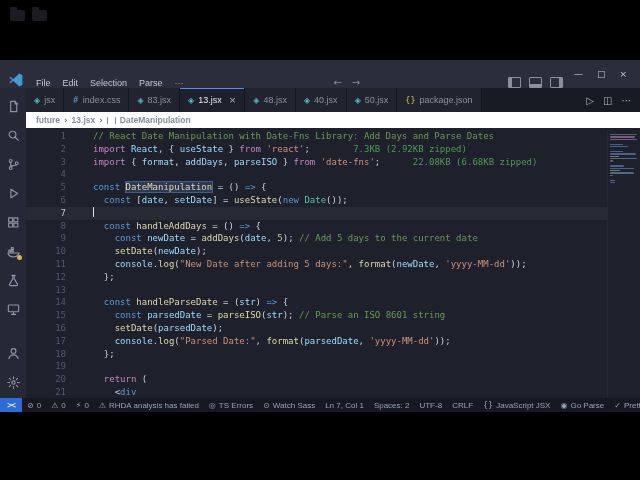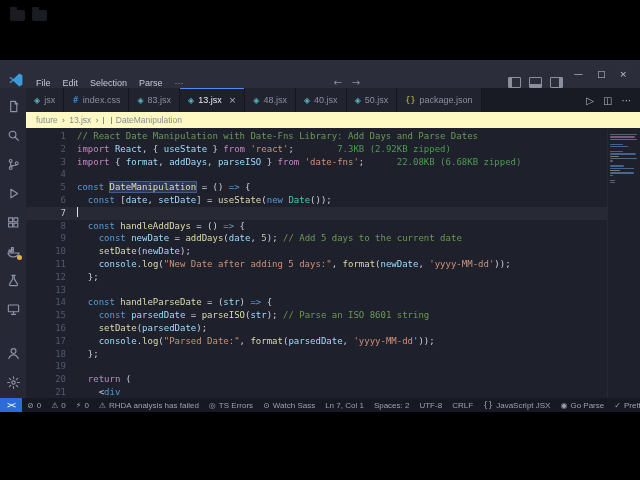--- a/index.html
+++ b/index.html
@@ -37,31 +37,31 @@
   .editor-col{flex:1;display:flex;flex-direction:column;min-width:0;}
   
   .tabbar{height:24px;background:#191b24;display:flex;align-items:stretch;flex:0 0 auto;overflow:hidden;}
   .tab{display:flex;align-items:center;gap:4px;padding:0 8px;font-size:9px;color:#8b90a0;background:#21232e;border-right:1px solid #14161d;white-space:nowrap;}
   .tab.active{background:#1e202b;color:#e8eaf0;box-shadow:inset 0 1px 0 #4f8ff7;}
   .tab .close{font-family:"DejaVu Sans",sans-serif;margin-left:3px;color:#aeb3c0;}
   .ficon{font-family:"DejaVu Sans",sans-serif;font-size:8px;}
   .tab-actions{margin-left:auto;display:flex;align-items:center;gap:9px;padding:0 9px;color:#aeb3c2;}
   .tab-actions .glyph{font-family:"DejaVu Sans",sans-serif;font-size:10px;}
   
-  .breadcrumb{height:16px;display:flex;align-items:center;gap:4px;padding-left:10px;font-size:8.5px;color:#858b9a;background:#fef9c3;flex:0 0 auto;}
+  .breadcrumb{height:16px;display:flex;align-items:center;gap:4px;padding-left:10px;font-size:8.5px;color:#858b9a;background:#ffffff;flex:0 0 auto;font-weight:bold;}
   .bc-sep{font-family:"DejaVu Sans",sans-serif;color:#6a7080;}
   .bc-sym{width:7px;height:7px;border-left:1px solid #858b9a;border-right:1px solid #858b9a;display:inline-block;}
   
   .editor{flex:1;display:flex;min-height:0;position:relative;background:#1e202b;padding-top:2px;}
   .lines{flex:1;font-family:"DejaVu Sans Mono",monospace;font-size:9px;line-height:12.8px;white-space:pre;overflow:hidden;}
   .row{display:flex;height:12.8px;}
   .row.cur{background:rgba(255,255,255,.045);}
   .num{width:40px;padding-right:11px;text-align:right;color:#515870;flex:0 0 auto;}
   .row.cur .num{color:#c0c5d4;}
-  .ctext{color:#cfd2dc;}
+  .ctext{color:#cfd2dc;margin-left:16px;}
   .caret{display:inline-block;width:1px;height:10px;background:#dfe2ec;vertical-align:-1px;}
   .tk-c{color:#6a9955;}.tk-k{color:#c586c0;}.tk-b{color:#569cd6;}.tk-v{color:#9cdcfe;}
   .tk-f{color:#dcdcaa;}.tk-s{color:#ce9178;}.tk-n{color:#b5cea8;}.tk-t{color:#4ec9b0;}
   .tk-d{color:#cfd2dc;}.tk-a{color:#4e9a52;}
   .tk-hl{color:#dcdcaa;background:rgba(86,119,194,.28);outline:1px solid rgba(110,150,230,.5);}
   .minimap{width:32px;flex:0 0 auto;position:relative;border-left:1px solid rgba(255,255,255,.04);}
   .minimap .mark{position:absolute;left:2px;height:1.4px;border-radius:1px;opacity:.85;}
   
   .statusbar{height:14px;background:#171922;display:flex;align-items:center;font-size:8px;color:#9ba1b0;flex:0 0 auto;overflow:hidden;}
   .remote{height:14px;min-width:18px;background:#2d6bd8;color:#fff;display:flex;align-items:center;justify-content:center;

